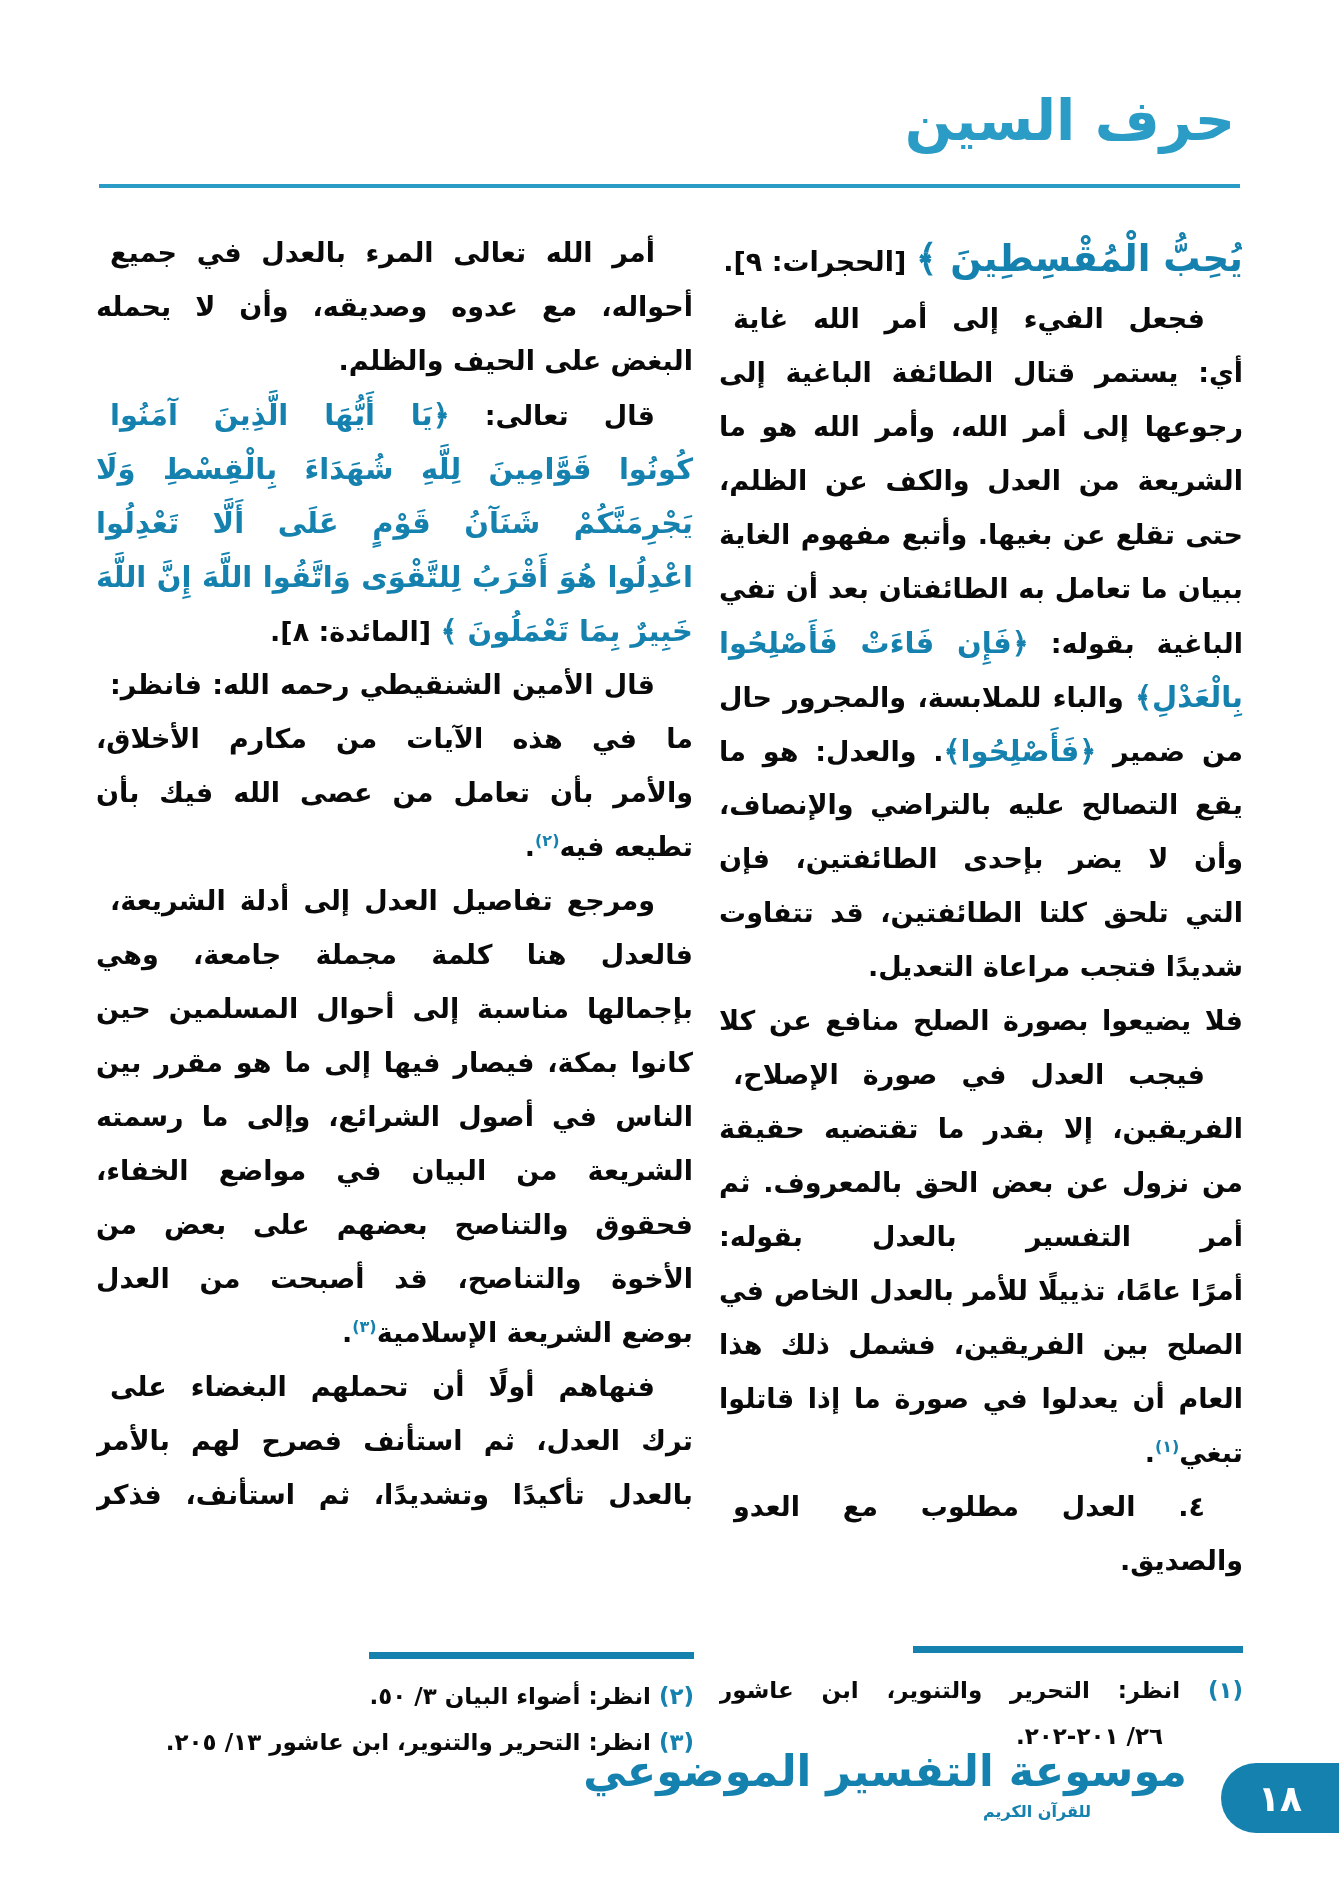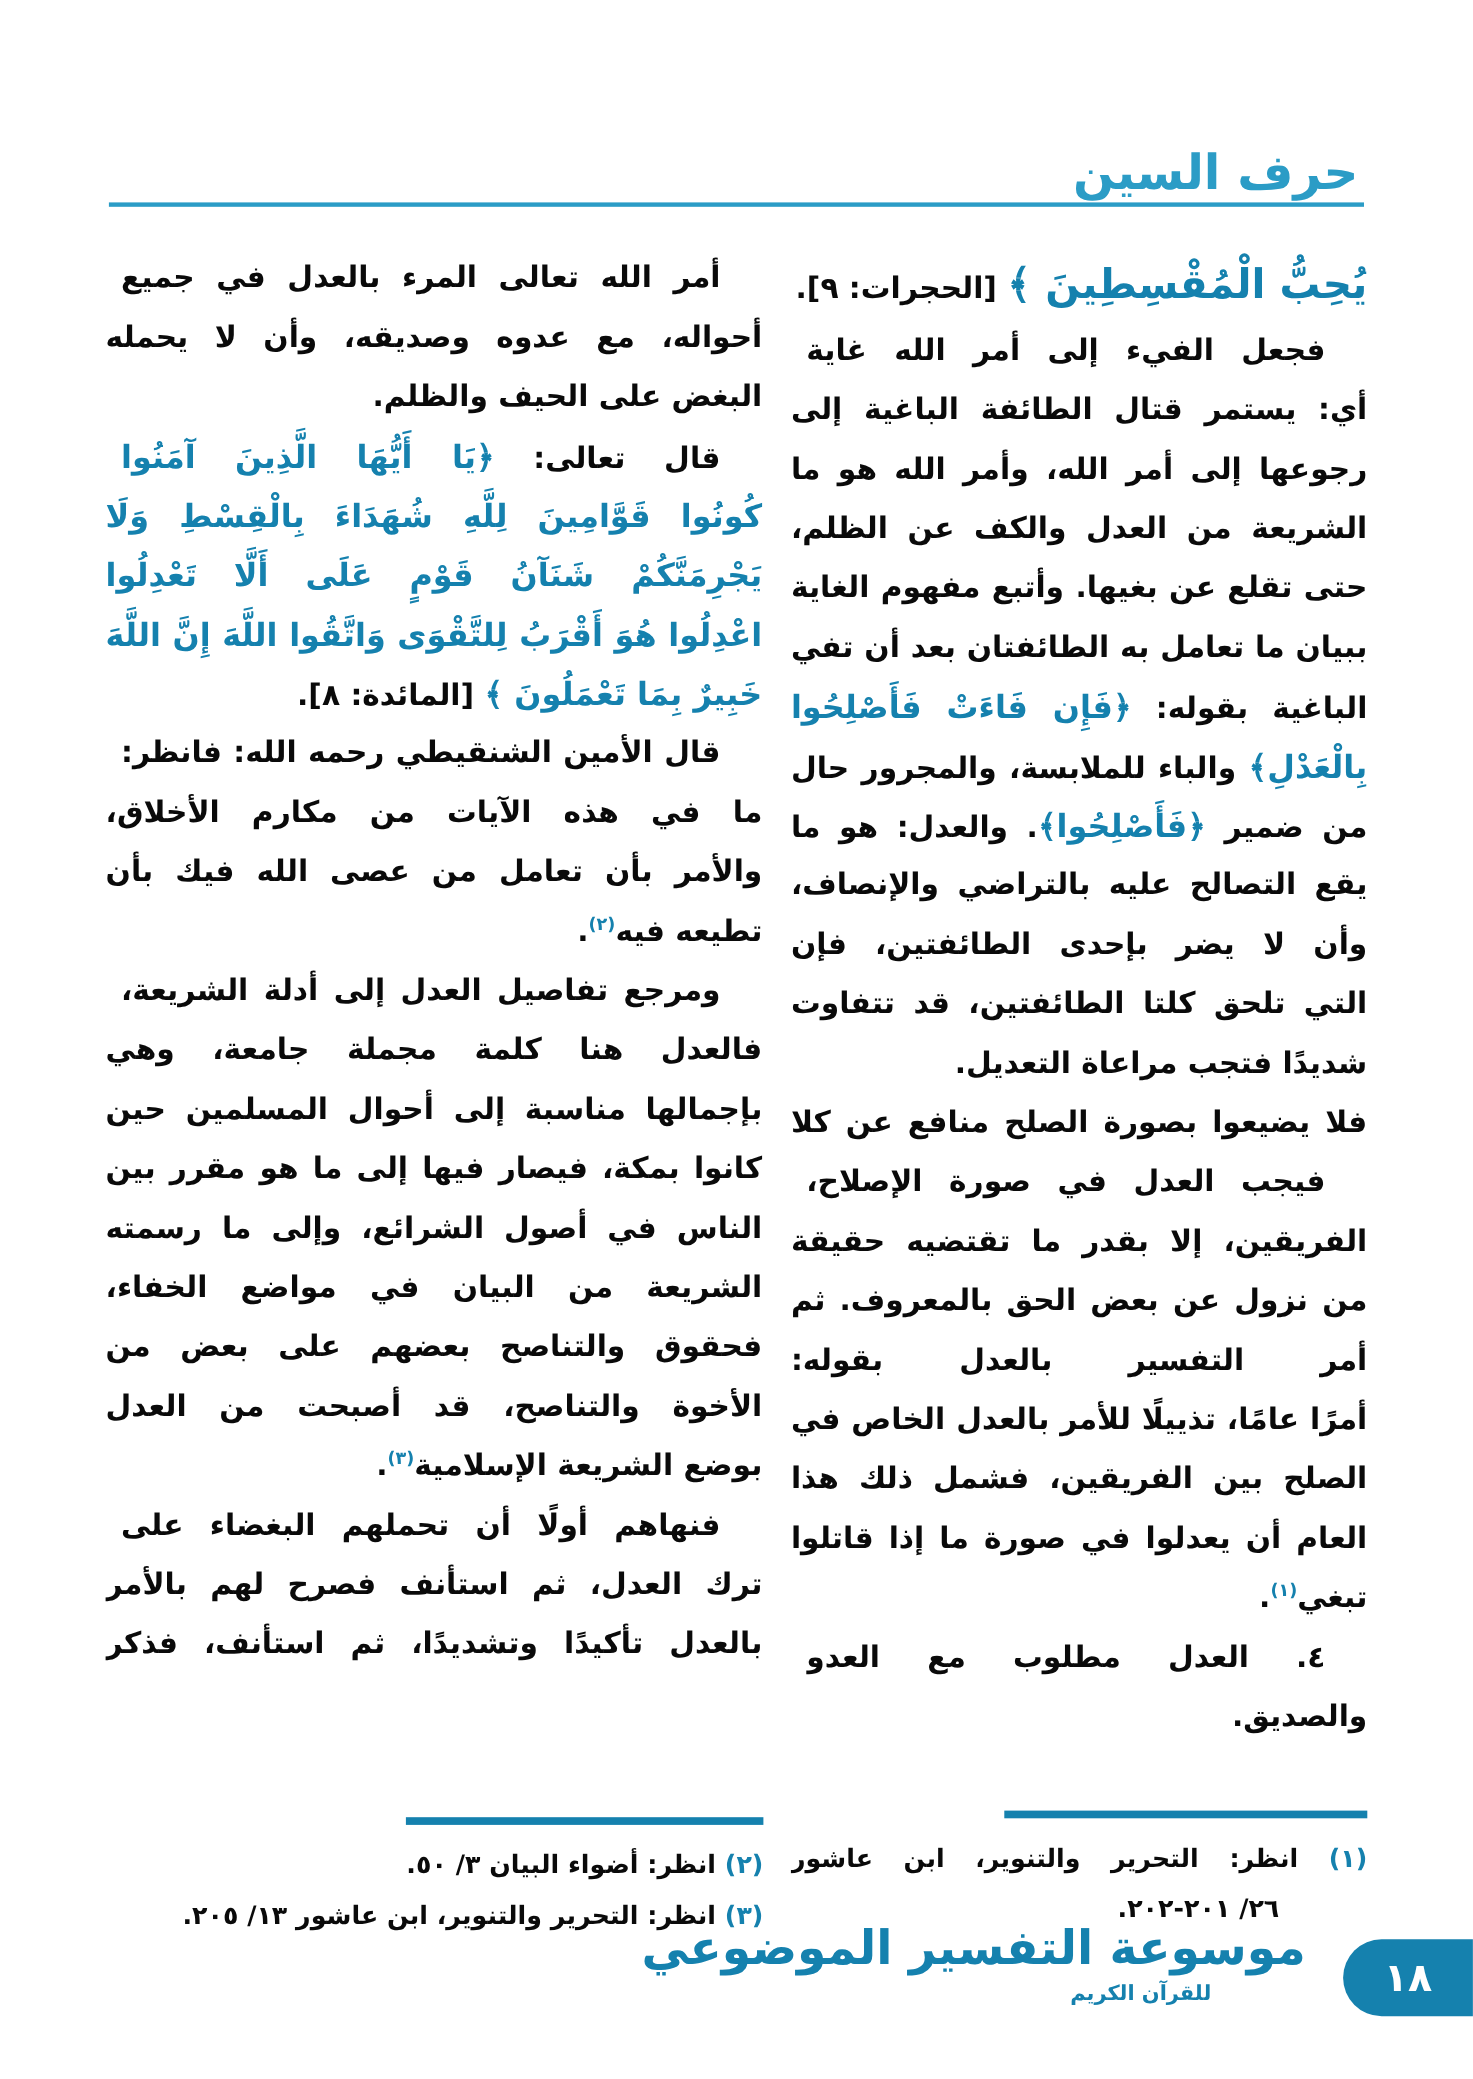--- a/index.html
+++ b/index.html
@@ -13,24 +13,23 @@
     width:1339px;height:1890px;
     background:#ffffff;
     direction:rtl;
     font-family:"DejaVu Sans", sans-serif;
     color:var(--ink);
     overflow:hidden;
   }
   
   .chapter-title{
     position:absolute;top:88px;right:104px;
-    font-size:44px;font-weight:bold;
+    font-size:56px;font-weight:bold;
     color:var(--accent-light);
     letter-spacing:-1px;
-    margin-top:44px;
   }
   .header-rule{
     position:absolute;top:184px;right:99px;
     width:1141px;height:4px;
     background:var(--accent-light);
   }
   
   .columns{
     position:absolute;top:226px;right:96px;
     width:1147px;
@@ -69,21 +68,21 @@
   }
   .fn-line.just{text-align:justify;text-align-last:justify;}
   .fn-line.ind80{text-indent:80px;}
   .fn-line .ref{color:var(--accent);font-size:23px;vertical-align:baseline;}
   
   .logo{
     position:absolute;top:1742px;right:152px;width:300px;
     text-align:center;color:var(--accent);
   }
   .logo-main{font-size:43px;font-weight:bold;line-height:58px;white-space:nowrap;}
-  .logo-sub{font-size:19px;font-weight:bold;line-height:24px;}
+  .logo-sub{font-size:16px;font-weight:bold;line-height:24px;}
   .page-badge{
     position:absolute;top:1763px;right:0;
     width:118px;height:70px;
     background:var(--accent);
     border-radius:36px 0 0 36px;
     color:#ffffff;
     display:flex;align-items:center;justify-content:center;
     font-size:36px;font-weight:bold;
   }
 </style>

